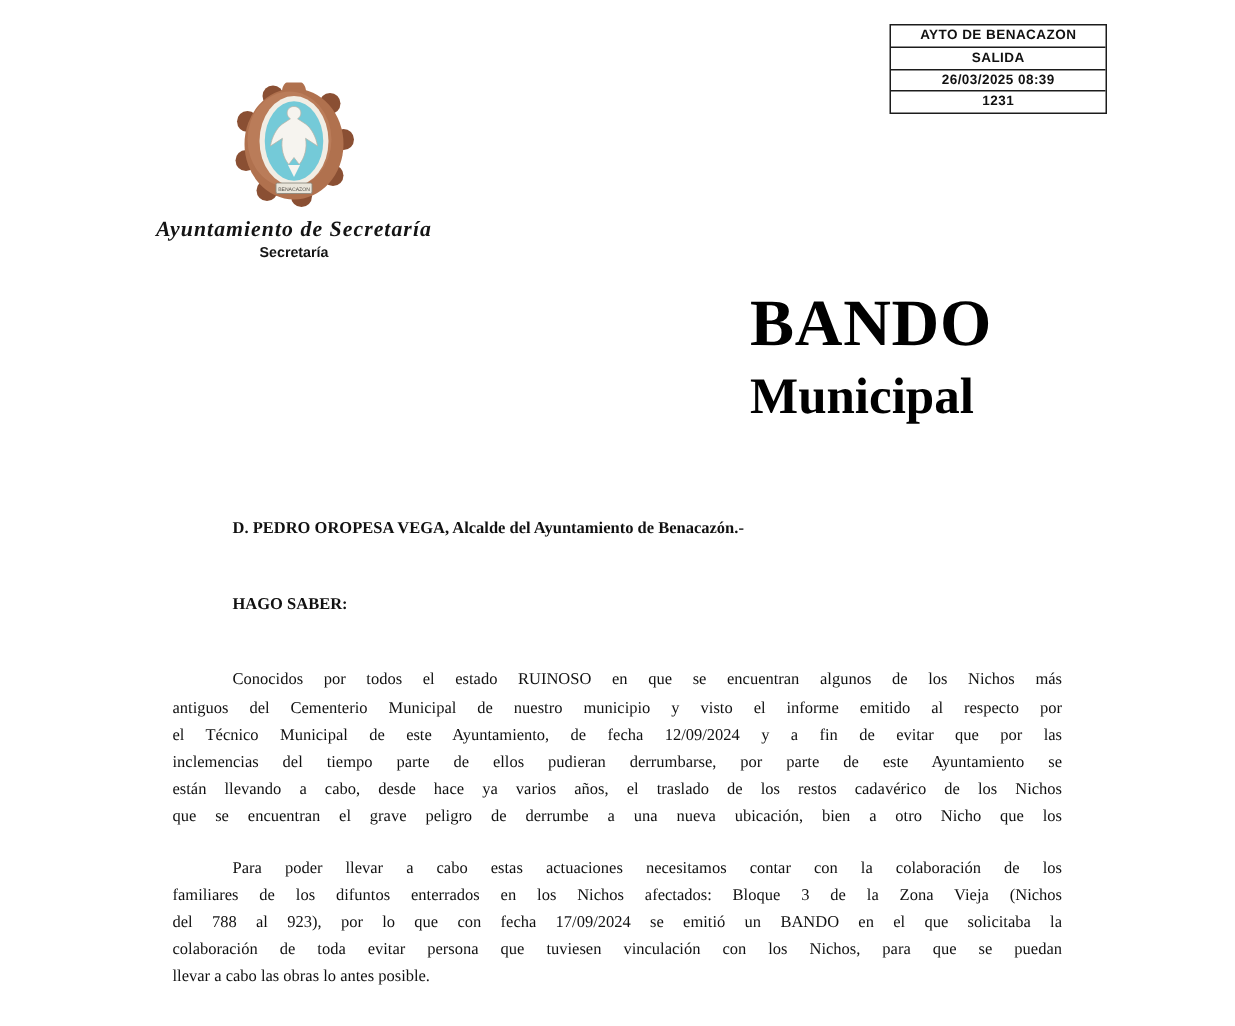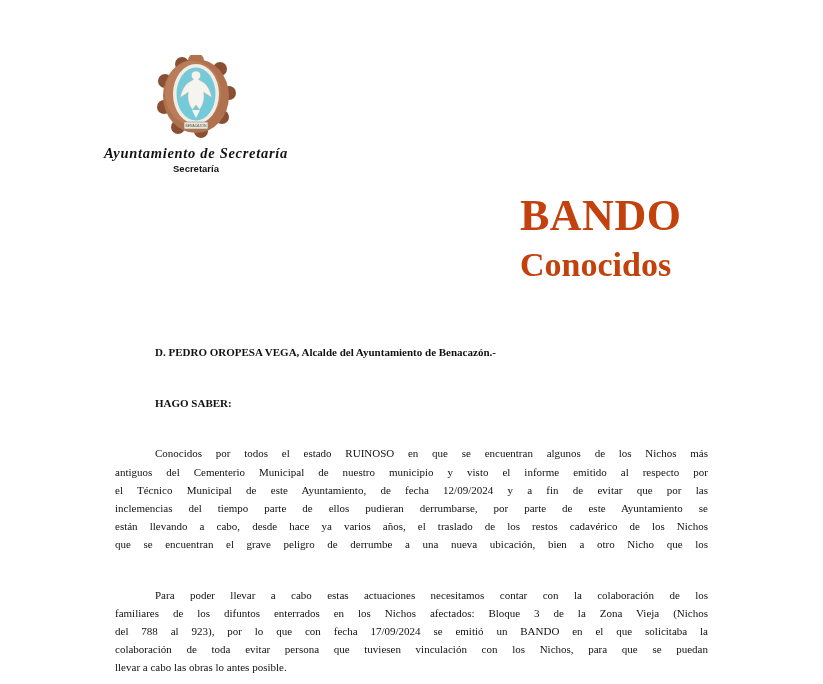--- a/index.html
+++ b/index.html
@@ -54,23 +54,23 @@
     font-family: "Liberation Sans", sans-serif;
     font-weight: bold;
     font-size: 9.5px;
     color: #141414;
     margin-top: 1px;
   }
 
   
   .title-block {
     position: absolute;
-    left: 520px;
+    left: 500px;
     top: 192px;
-    color: #c2410c;
+    color: #000000;
   }
   .title-main {
     font-family: "Liberation Serif", serif;
     font-weight: bold;
     font-size: 44px;
     line-height: 48px;
     letter-spacing: 0.5px;
     white-space: nowrap;
   }
   .title-sub {
@@ -97,33 +97,39 @@
     padding-left: 40px;
     font-weight: bold;
     white-space: nowrap;
   }
   .announce {
     margin: 33px 0 0 0;
     padding-left: 40px;
     font-weight: bold;
   }
   .para { margin-top: 32px; }
-  .para + .para { }
+  .para + .para { margin-top: 16px; }
   .ln {
     text-align: justify;
     text-align-last: justify;
   }
   .ln.ind { padding-left: 40px; }
   .ln.last { text-align-last: left; }
 </style>
 </head>
 <body>
 
 <div class="page">
 
+  <div class="stamp">
+    <div class="stamp-row">AYTO DE BENACAZON</div>
+    <div class="stamp-row">SALIDA</div>
+    <div class="stamp-row">26/03/2025 08:39</div>
+    <div class="stamp-row">1231</div>
+  </div>
 
   <div class="logo-block">
     <svg class="seal" width="80" height="86" viewBox="0 0 80 86">
 
       <g>
         <circle cx="40" cy="6" r="8" fill="#b0714e"></circle>
         <circle cx="64" cy="14" r="7" fill="#8a4f33"></circle>
         <circle cx="73" cy="38" r="7" fill="#8a4f33"></circle>
         <circle cx="66" cy="62" r="7" fill="#8a4f33"></circle>
         <circle cx="45" cy="76" r="7" fill="#8a4f33"></circle>
@@ -152,21 +158,21 @@
 
       <rect x="28" y="67" width="24" height="7" rx="1" stroke="#8d8a80" stroke-width="0.6" fill="#e9e5da"></rect>
       <text x="40" y="72.2" text-anchor="middle" font-size="3.4" font-family="Liberation Sans, sans-serif" fill="#55514a">BENACAZON</text>
     </svg>
     <div class="org-name">Ayuntamiento de Secretaría</div>
     <div class="dept-name">Secretaría</div>
   </div>
 
   <div class="title-block">
     <div class="title-main">BANDO</div>
-    <div class="title-sub">Conocidos</div>
+    <div class="title-sub">Municipal</div>
   </div>
 
   <div class="body-text">
     <p class="salutation">D. PEDRO OROPESA VEGA,  Alcalde del Ayuntamiento de Benacazón.-</p>
     <p class="announce">HAGO SABER:</p>
 
     <div class="para">
       <div class="ln ind">Conocidos por todos el estado RUINOSO en que se encuentran algunos de los Nichos más</div>
       <div class="ln">antiguos del Cementerio Municipal de nuestro municipio y visto el informe emitido al respecto por</div>
       <div class="ln">el Técnico Municipal de este Ayuntamiento, de fecha 12/09/2024 y a fin de evitar que por las</div>

